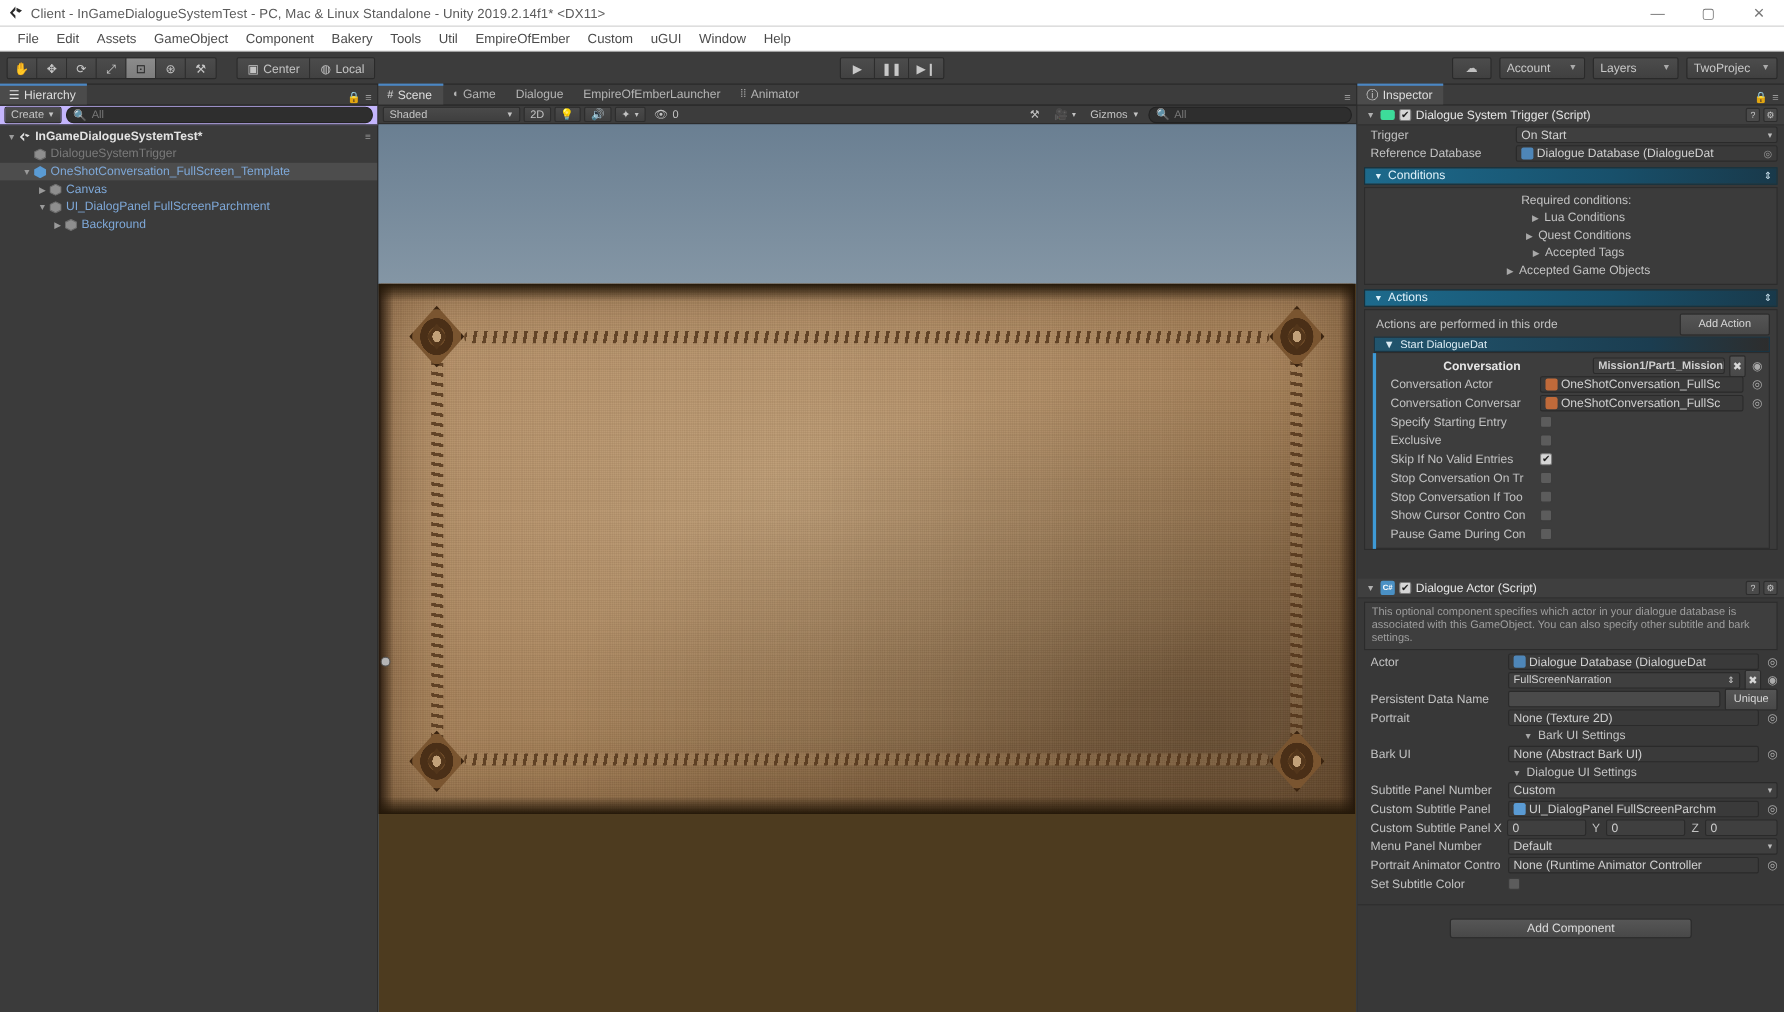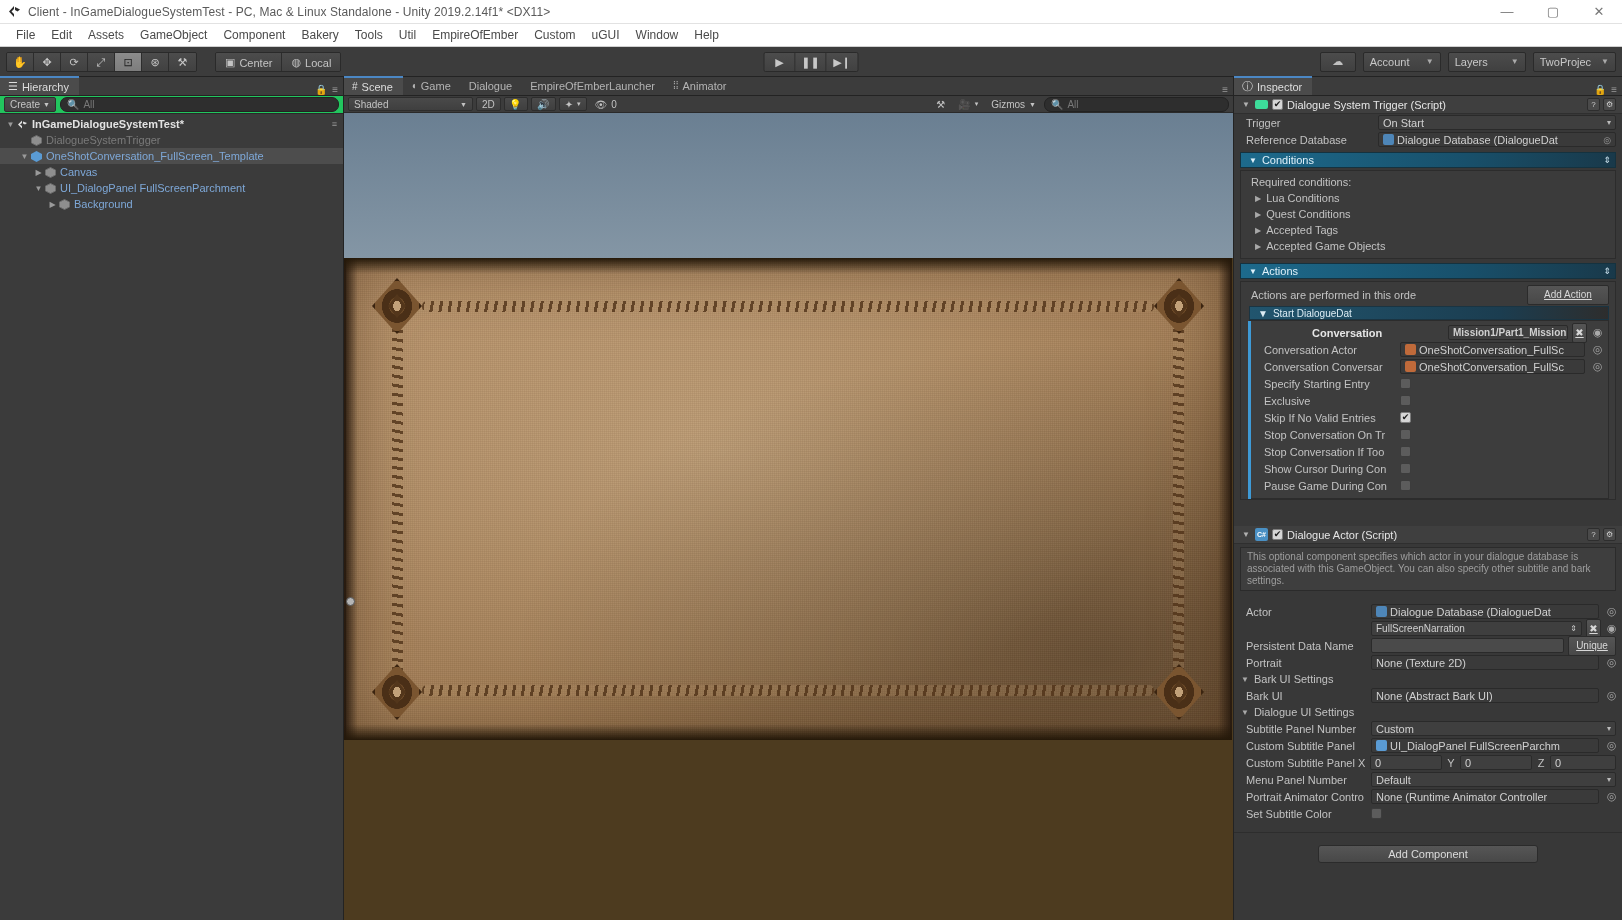--- a/index.html
+++ b/index.html
@@ -55,21 +55,21 @@
   .panel { background:#383838; display:flex; flex-direction:column; }
   .tabrow { height:19px; background:#3c3c3c; display:flex; align-items:flex-end; position:relative;
             border-bottom:1px solid #232323; }
   .tab { height:19px; padding:0 10px 0 8px; display:flex; align-items:center; gap:4px;
          color:#b4b4b4; font-size:11px; background:transparent; }
   .tab.active { background:#4b4b4b; color:#dedede; border-top:2px solid #4b87c4; padding-top:0; }
   .tabrow .right-icons { margin-left:auto; display:flex; align-items:center; gap:4px; padding-right:5px; color:#9a9a9a; font-size:10px;}
 
   
   #hierarchy { width:344px; border-right:1px solid #232323; }
-  #hierarchy .toolrow { height:18px; background:#22c55e; display:flex; align-items:center; gap:4px; padding:0 4px;
+  #hierarchy .toolrow { height:18px; background:#c4b5fd; display:flex; align-items:center; gap:4px; padding:0 4px;
                         border-bottom:1px solid #2a2a2a; }
   .minibtn { height:15px; padding:0 5px; display:flex; align-items:center; gap:3px; font-size:10px;
              background:linear-gradient(#4c4c4c,#414141); border:1px solid #2d2d2d; border-radius:2px; color:#c5c5c5;}
   .searchbox { flex:1; height:15px; background:#2e2e2e; border:1px solid #222; border-radius:7px;
                display:flex; align-items:center; padding:0 6px; gap:4px; color:#787878; font-size:10px;}
   #hierarchy .tree { flex:1; background:#3b3b3b; padding-top:2px; overflow:hidden; }
   .trow { height:16px; display:flex; align-items:center; font-size:11px; padding-left:4px; position:relative;}
   .trow.selected { background:#4d4d4d; }
   .trow .arrow { width:13px; text-align:center; color:#9a9a9a; font-size:8px; }
   .trow .cube { margin-right:4px; display:inline-flex; }
@@ -155,27 +155,27 @@
   .sectionbar { height:16px; display:flex; align-items:center; gap:5px; padding-left:8px; font-size:11px;
       background: linear-gradient(90deg,#1d6a8c,#18506b 60%,#19394a); color:#dff1fa; margin: 4px 6px 0 6px;
       border:1px solid #15323f;}
   .sectionbar .fold { font-size:8px; }
   .sectionbar .mini { margin-left:auto; padding-right:4px; font-size:9px; color:#cfe6f2;}
   .subbar { height:14px; display:flex; align-items:center; gap:5px; padding-left:8px; font-size:10px;
       background: linear-gradient(90deg,#21556e,#1b3d50 70%,#2d2d2d); color:#dcecf4; margin:3px 6px 0 8px;
       border:1px solid #1a3442;}
   .boxed { border:1px solid #2c2c2c; background:#3b3b3b; margin: 2px 6px 0 6px; padding: 3px 0 4px 0;}
   .innerbox { border:1px solid #2c2c2c; background:#3d3d3d; margin: 0 6px 0 8px; padding:3px 0 4px 0;}
-  .foldrow { display:flex; align-items:center; gap:5px; height:16px; padding-left:14px; font-size:11px; color:#c2c2c2;}
+  .foldrow { display:flex; align-items:center; gap:5px; height:16px; padding-left:14px; font-size:11px; color:#c2c2c2;justify-content:center;}
   .foldrow .car { font-size:8px; color:#a8a8a8;}
   .helpbox { margin:3px 6px 0 6px; background:#3e3e3e; border:1px solid #2b2b2b; padding:3px 6px;
              color:#9e9e9e; font-size:10px; line-height:12px;}
   .btn { height:20px; display:flex; align-items:center; justify-content:center; padding:0 6px;
          background:linear-gradient(#555,#484848); border:1px solid #2b2b2b; border-radius:2px;
-         color:#d8d8d8; font-size:10px;text-decoration:underline;}
+         color:#d8d8d8; font-size:10px;}
   .addcomp { margin: 12px auto 0 auto; width:220px; height:18px; display:flex; align-items:center;
              justify-content:center; background:linear-gradient(#565656,#484848); border:1px solid #2b2b2b;
              border-radius:3px; color:#dcdcdc; font-size:11px;}
   .selbar { position:absolute; left:6px; width:3px; background:#3e9ad6; }
 </style>
 </head>
 <body>
 
 <div id="titlebar">
   <div class="logo">
@@ -533,21 +533,21 @@
               </div>
               <div class="row" style="padding-left: 14px;">
                 <div class="lab" style="width: 134px;">Stop Conversation On Tr</div>
                 <span class="cbx empty">✔</span>
               </div>
               <div class="row" style="padding-left: 14px;">
                 <div class="lab" style="width: 134px;">Stop Conversation If Too</div>
                 <span class="cbx empty">✔</span>
               </div>
               <div class="row" style="padding-left: 14px;">
-                <div class="lab" style="width: 134px;">Show Cursor During Con</div>
+                <div class="lab" style="width: 134px;">Show Cursor Contro Con</div>
                 <span class="cbx empty">✔</span>
               </div>
               <div class="row" style="padding-left: 14px;">
                 <div class="lab" style="width: 134px;">Pause Game During Con</div>
                 <span class="cbx empty">✔</span>
               </div>
             </div>
         </div>
       </div>
 
@@ -557,21 +557,21 @@
         <span class="cbx">✔</span>
         <span class="ttl">Dialogue Actor (Script)</span>
         <span class="hicons">
           <span class="hico">?</span>
           <span class="hico">⚙</span>
         </span>
       </div>
 
       <div class="helpbox">This optional component specifies which actor in your dialogue database is associated with this GameObject. You can also specify other subtitle and bark settings.</div>
 
-      <div class="row" style="margin-top:12px">
+      <div class="row" style="margin-top:2px">
         <div class="lab" style="width:123px">Actor</div>
         <div class="field obj" style="flex:1; margin-right:4px">
           <span class="objico" style="background:#4e86b8"></span>
           <span>Dialogue Database (DialogueDat</span>
         </div>
         <div style="width:13px; margin-right:4px; color:#aaa; text-align:center">◎</div>
       </div>
       <div class="row">
         <div style="width:123px"></div>
         <div class="field" style="flex:1; font-size:10px">

